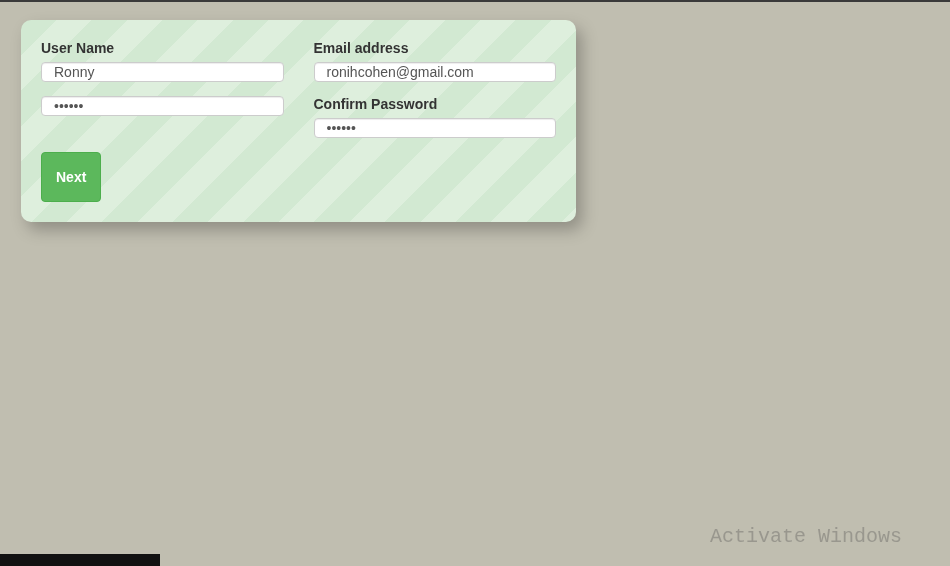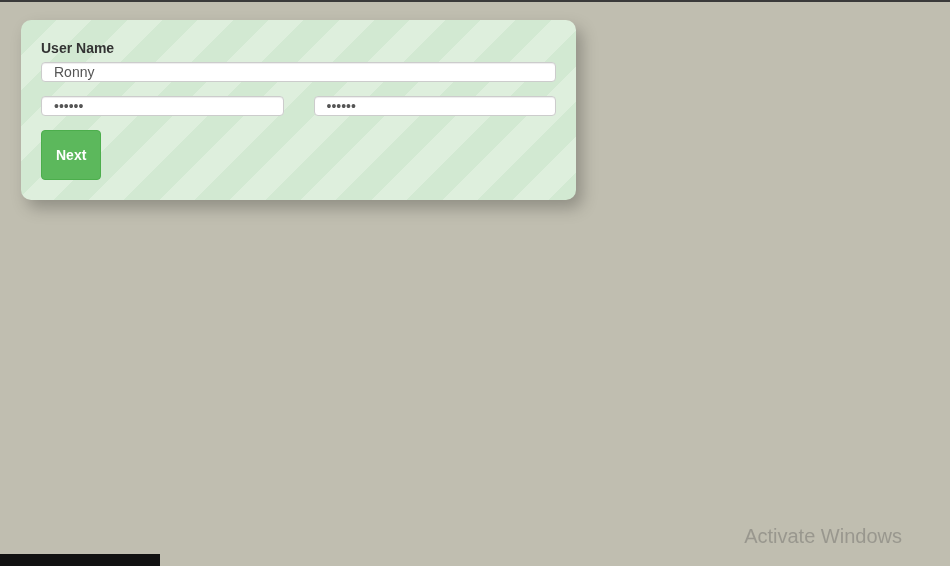--- a/index.html
+++ b/index.html
@@ -87,20 +87,21 @@
       font-size: 14px;
       cursor: pointer;
     }
     .watermark {
       position: absolute;
       right: 48px;
       bottom: 16px;
       text-align: left;
       color: rgba(80,80,80,0.35);
       pointer-events: none;
+      font-family: Liberation Mono, monospace;
     }
     .watermark .line1 {
       font-size: 20px;
       font-weight: 400;
       margin-bottom: 2px;
     }
     .watermark .line2 {
       font-size: 13px;
     }
     .taskbar-chunk {
@@ -114,27 +115,32 @@
   </style>
 </head>
 <body>
 
 <div class="card">
   <div class="form-row">
     <div class="form-group">
       <label class="form-label">User Name</label>
       <input type="text" class="form-control" value="Ronny" style="">
     </div>
+    <div class="form-group">
+      <label class="form-label">Email address</label>
+      <input type="text" class="form-control" value="ronihcohen@gmail.com" style="">
+    </div>
   </div>
 
   <div class="form-row">
     <div class="form-group">
       <input type="password" class="form-control" value="••••••" style="">
     </div>
     <div class="form-group">
+      <label class="form-label">Confirm Password</label>
       <input type="password" class="form-control" value="••••••" style="">
     </div>
   </div>
 
   <div class="btn-row">
     <button class="btn-next">Next</button>
   </div>
 
 </div>
 

